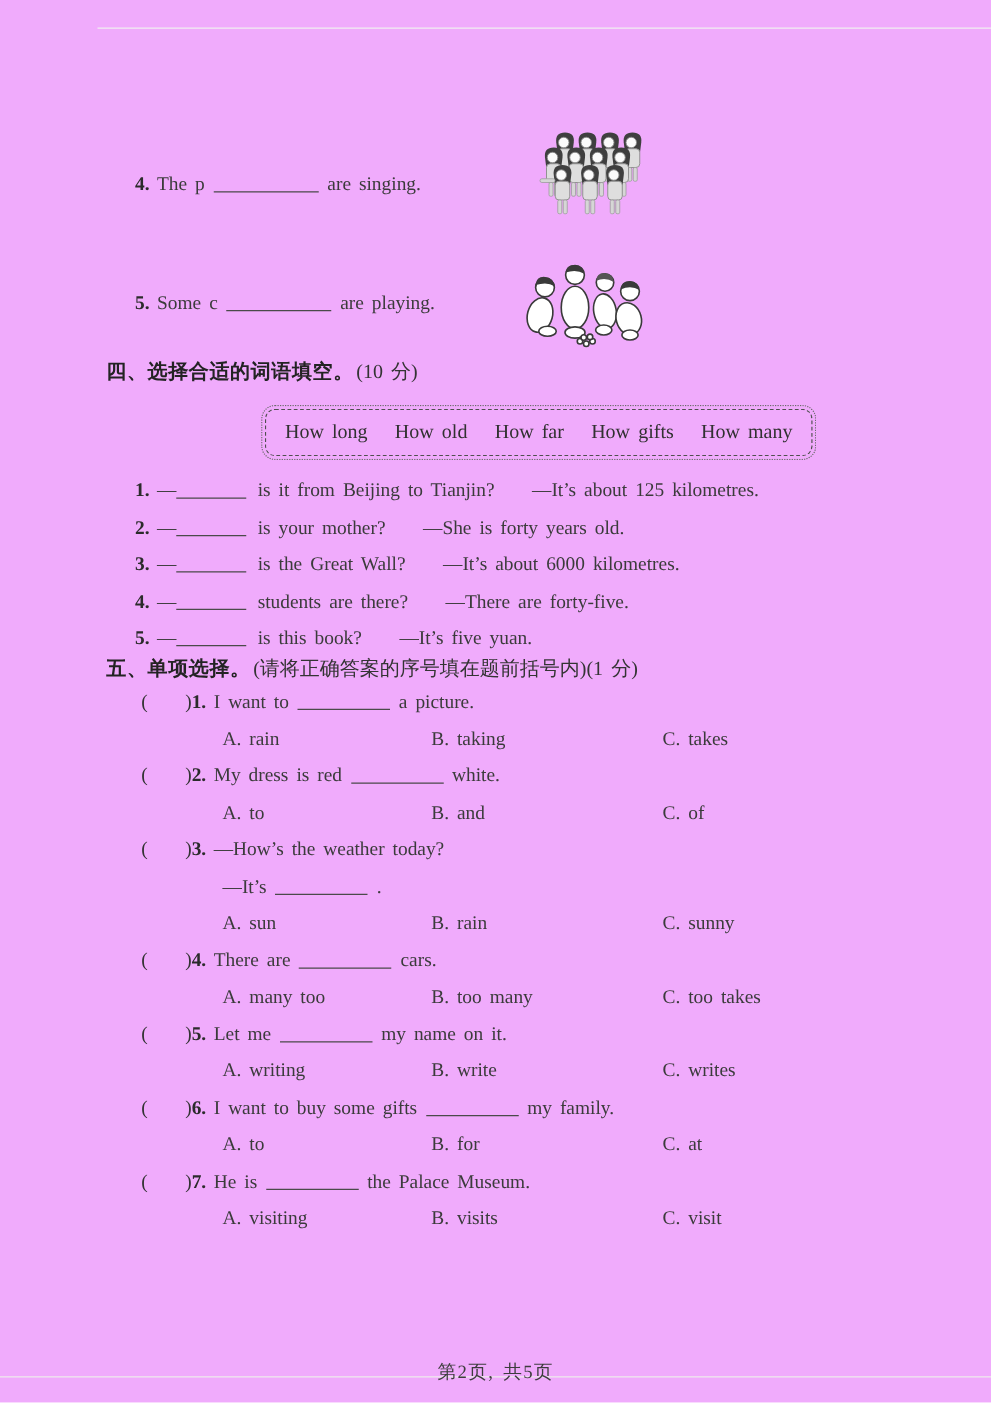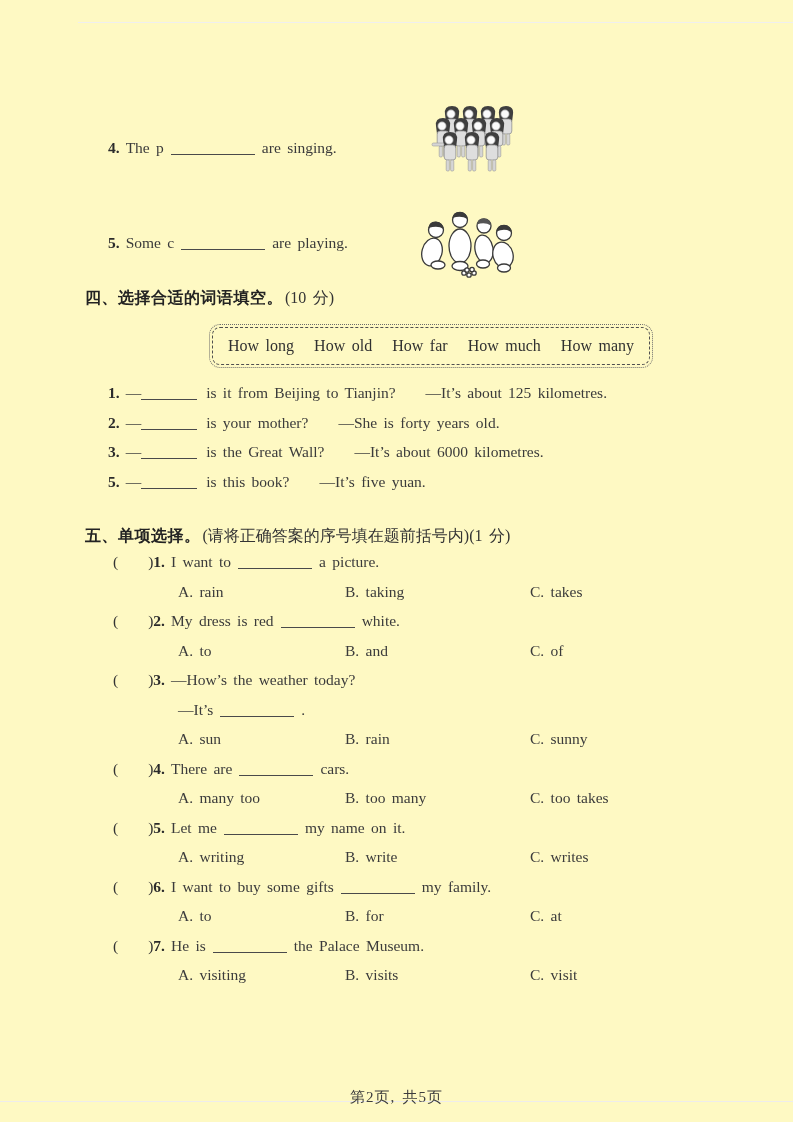--- a/index.html
+++ b/index.html
@@ -1,17 +1,17 @@
 <!DOCTYPE html>
 <html><head>
 <meta charset="utf-8">
 <style>
   html,body { margin:0; padding:0; background:#ffffff; }
   .page {
-    position:relative; width:793px; height:1122px; background:#fef9c3;
+    position:relative; width:793px; height:1122px; background:#f0abfc;
     font-family:"Liberation Serif","DejaVu Serif",serif;
     color:#3b3b3b; font-size:15.5px; overflow:hidden; word-spacing:2.5px;
   }
   .num  { font-weight:700; color:#2b2b2b; margin-right:6px; }
   .blank{ display:inline-block; border-bottom:1.4px solid #4a4a4a; height:14px; vertical-align:-2px; }
 
   
   .fill-row { position:absolute; left:108px; height:29.5px; line-height:29.5px; white-space:nowrap; }
   .fill-row .blank { width:84px; margin:0 7px; }
   .illus { position:absolute; }
@@ -116,28 +116,29 @@
   </svg>
 
   <div class="sec-head" style="top:286px">
     <span class="zh-bold">四、选择合适的词语填空。</span><span class="zh-norm">(10 分)</span>
   </div>
 
   <div class="word-box">
       <span class="wb-word">How long</span>
       <span class="wb-word">How old</span>
       <span class="wb-word">How far</span>
-      <span class="wb-word">How much</span>
+      <span class="wb-word">How gifts</span>
       <span class="wb-word">How many</span>
     </div>
 
   <div id="sec4items">
       <div class="s4row"><span class="num">1.</span><span class="dash">—</span><span class="blank"></span><span class="qt">is it from Beijing to Tianjin?</span><span class="ans">—It’s about 125 kilometres.</span></div>
       <div class="s4row"><span class="num">2.</span><span class="dash">—</span><span class="blank"></span><span class="qt">is your mother?</span><span class="ans">—She is forty years old.</span></div>
       <div class="s4row"><span class="num">3.</span><span class="dash">—</span><span class="blank"></span><span class="qt">is the Great Wall?</span><span class="ans">—It’s about 6000 kilometres.</span></div>
+      <div class="s4row"><span class="num">4.</span><span class="dash">—</span><span class="blank"></span><span class="qt">students are there?</span><span class="ans">—There are forty-five.</span></div>
       <div class="s4row"><span class="num">5.</span><span class="dash">—</span><span class="blank"></span><span class="qt">is this book?</span><span class="ans">—It’s five yuan.</span></div>
     </div>
 
   <div class="sec-head" style="top:524px">
     <span class="zh-bold">五、单项选择。</span><span class="zh-norm">(请将正确答案的序号填在题前括号内)(1 分)</span>
   </div>
 
   <div id="sec5items">
       <div class="s5item">
         <div class="s5line"><span class="br">(</span><span class="brsp"></span><span class="br">)</span><span class="num">1.</span><span class="qt">I want to</span><span class="blank"></span><span class="qt">a picture.</span></div>

